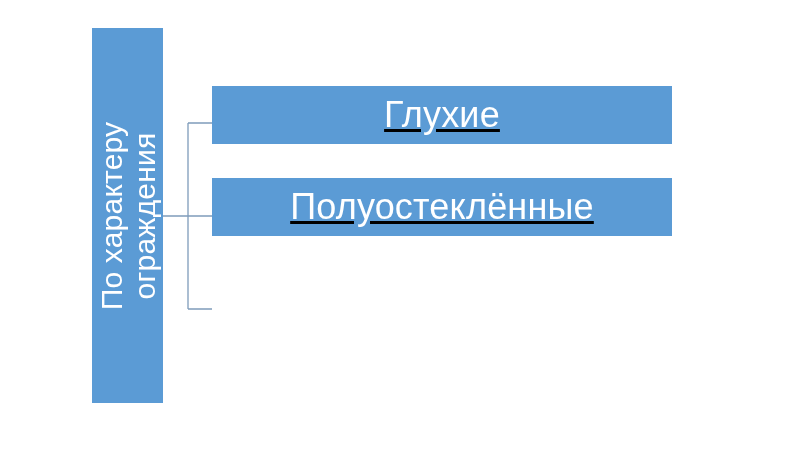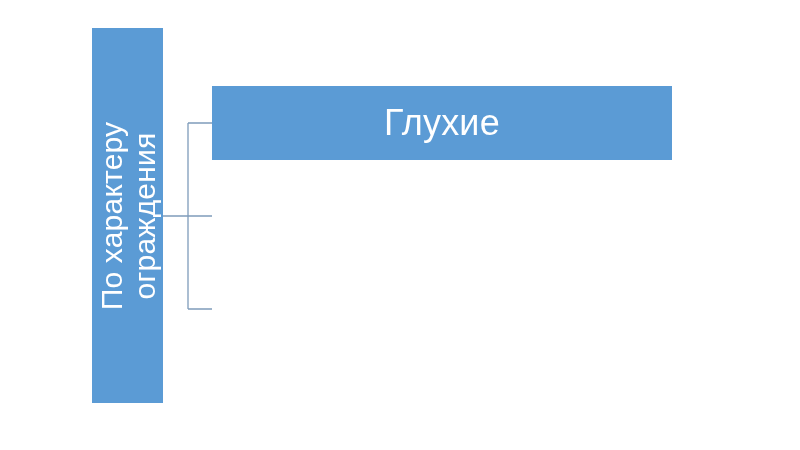--- a/index.html
+++ b/index.html
@@ -46,25 +46,26 @@
     color: var(--label-color, #ffffff);
     font-size: 30px;
     line-height: 33px;
     white-space: pre-line;
     letter-spacing: 0.2px;
   }
   .child-box {
     position: absolute;
     left: 212px;
     width: 460px;
-    height: 74px;
+    height: 58px;
     background: var(--box-fill, #5b9bd5);
     display: flex;
     align-items: center;
     justify-content: center;
+    text-decoration: underline;
   }
   .child-box .child-label {
     color: var(--label-color, #ffffff);
     font-size: 36px;
     line-height: 1;
     letter-spacing: 0.2px;
     white-space: nowrap;
   }
   .child-0 { top: 86px; }
   .child-1 { top: 178px; }
@@ -81,15 +82,18 @@
 
   <div class="root-box">
     <div class="root-label">По характеру
 ограждения</div>
   </div>
 
   <div class="child-box child-0">
     <span class="child-label">Глухие</span>
   </div>
 
+  <div class="child-box child-1">
+    <span class="child-label">Полуостеклённые</span>
+  </div>
 
 
 </div>
 
 </body></html>

